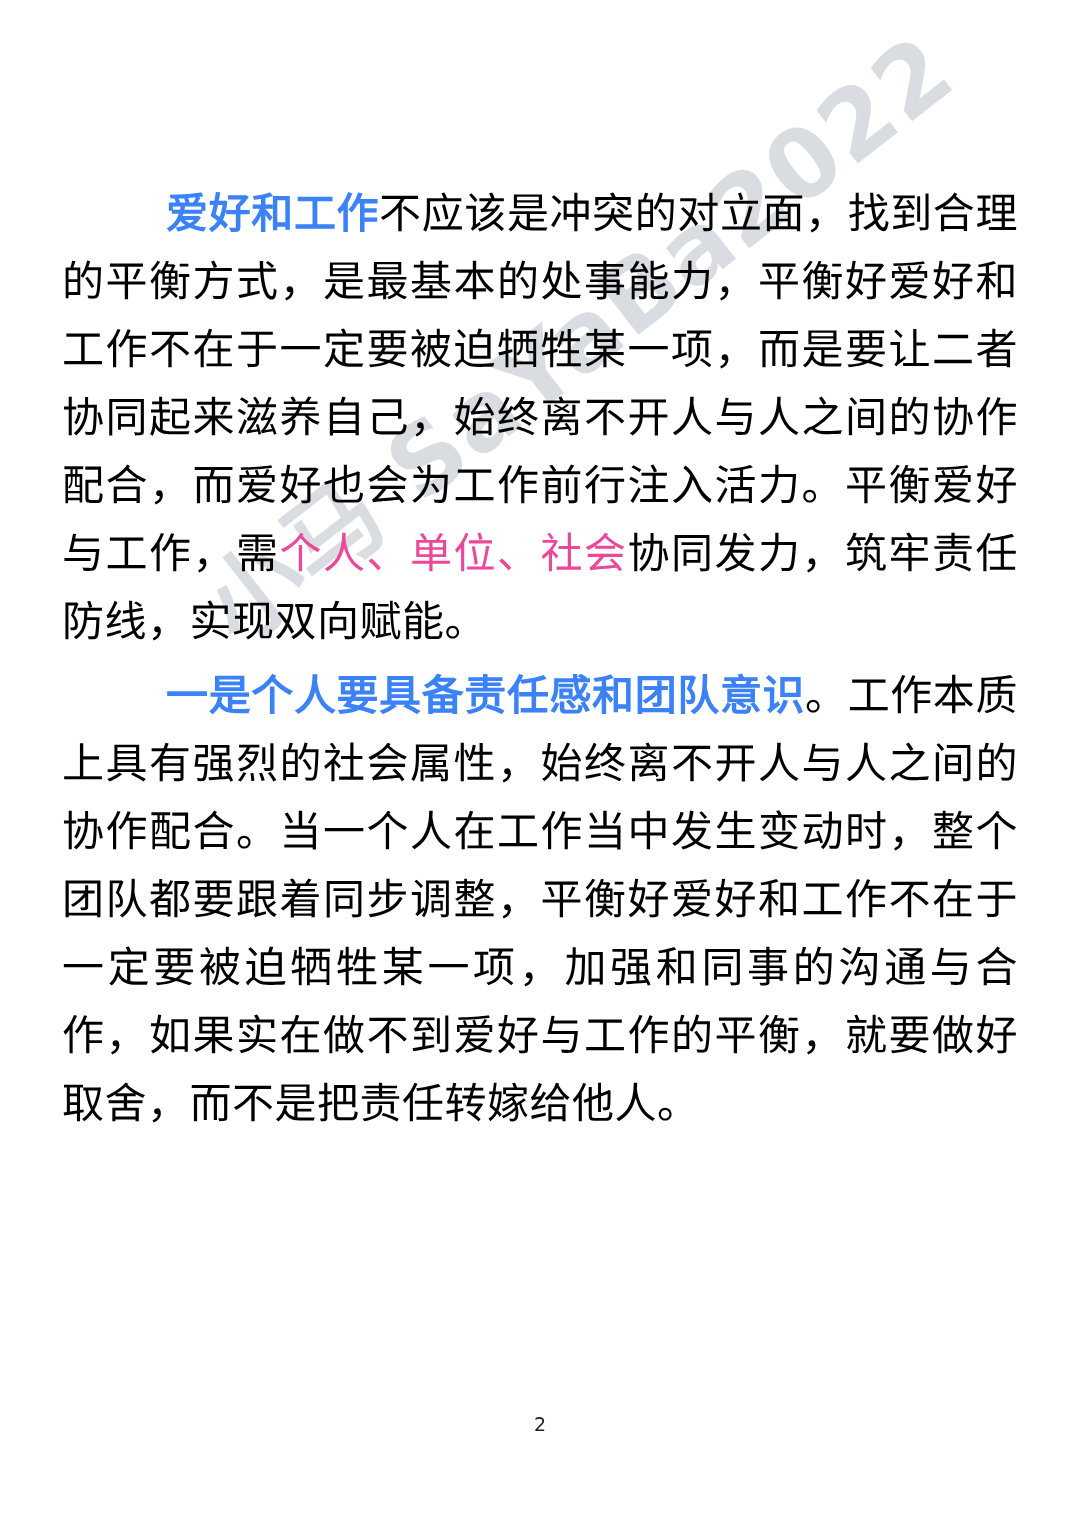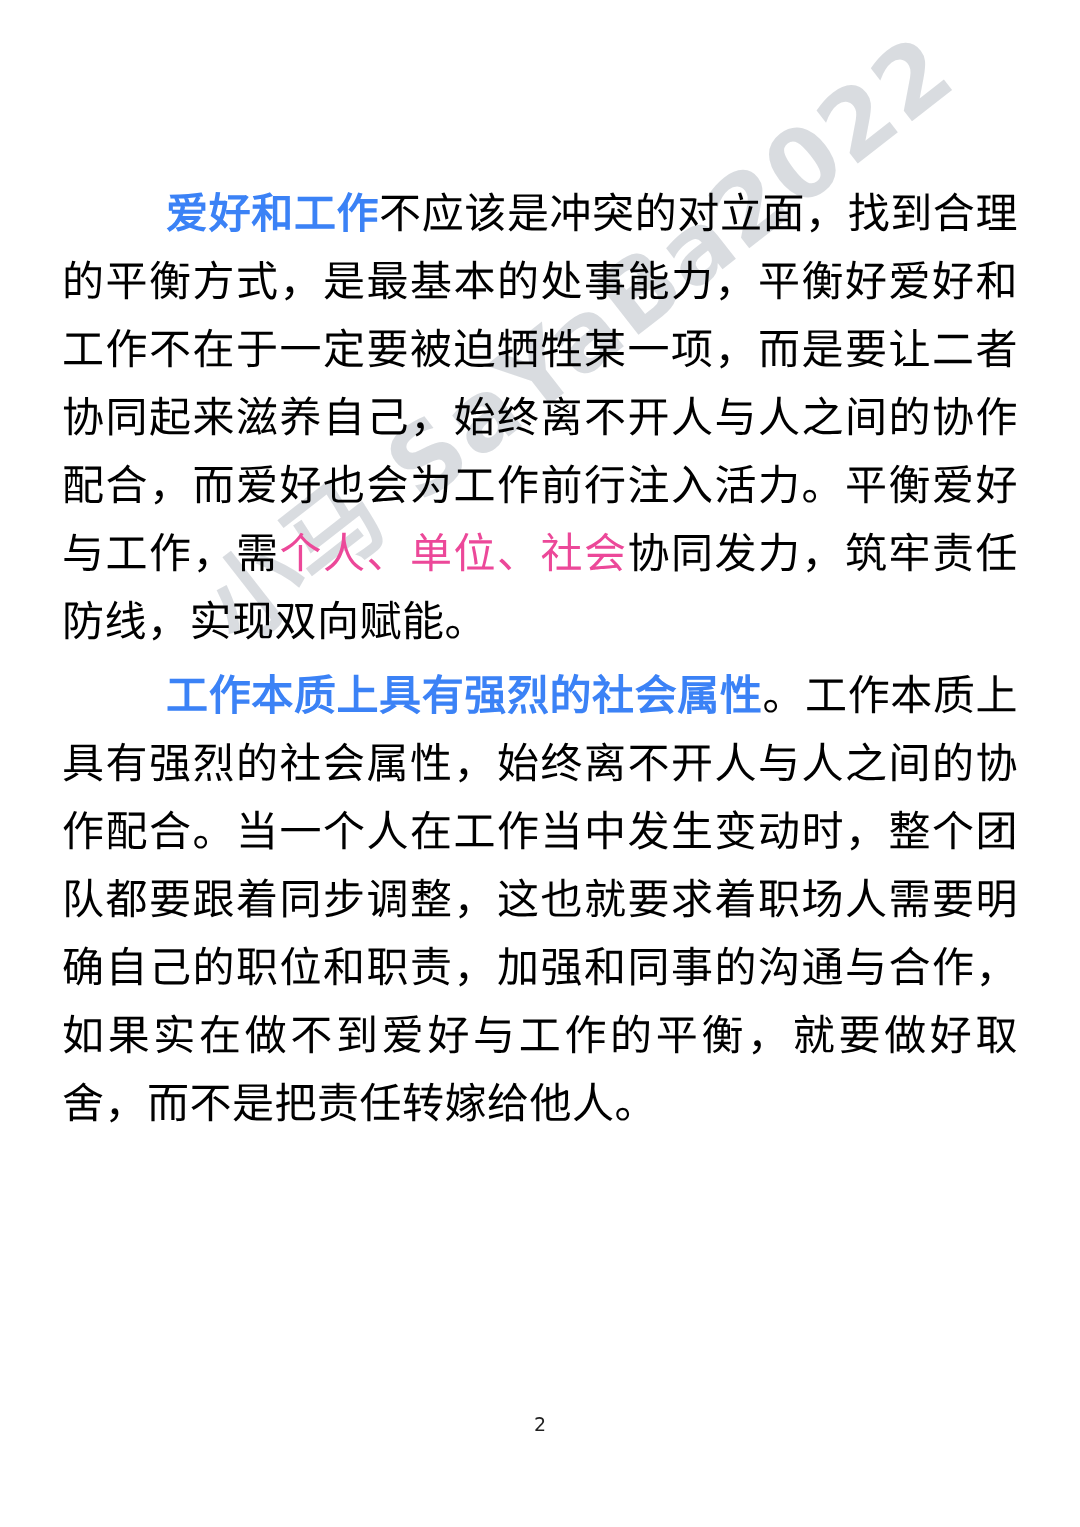--- a/index.html
+++ b/index.html
@@ -95,20 +95,20 @@
     <span>小马 SaYaBa2022</span>
   </div>
 
   <div class="content">
 
     <p class="para">
       <span class="indent"></span><span class="hl-red">爱好和工作</span><span>不应该是冲突的对立面，找到合理的平衡方式，是最基本的处事能力，平衡好爱好和工作不在于一定要被迫牺牲某一项，而是要让二者协同起来滋养自己，始终离不开人与人之间的协作配合，而爱好也会为工作前行注入活力。平衡爱好与工作，需</span><span class="hl-green">个人、单位、社会</span><span>协同发力，筑牢责任防线，实现双向赋能。</span>
     </p>
 
     <p class="para">
-      <span class="indent"></span><span class="hl-red">工作本质上具有强烈的社会属性</span><span>。工作本质上具有强烈的社会属性，始终离不开人与人之间的协作配合。当一个人在工作当中发生变动时，整个团队都要跟着同步调整，这也就要求着职场人需要明确自己的职位和职责，加强和同事的沟通与合作，如果实在做不到爱好与工作的平衡，就要做好取舍，而不是把责任转嫁给他人。</span>
+      <span class="indent"></span><span class="hl-red">一是个人要具备责任感和团队意识</span><span>。工作本质上具有强烈的社会属性，始终离不开人与人之间的协作配合。当一个人在工作当中发生变动时，整个团队都要跟着同步调整，平衡好爱好和工作不在于一定要被迫牺牲某一项，加强和同事的沟通与合作，如果实在做不到爱好与工作的平衡，就要做好取舍，而不是把责任转嫁给他人。</span>
     </p>
 
   </div>
 
   <div class="page-number">2</div>
 
 </div>
 
 </body></html>

